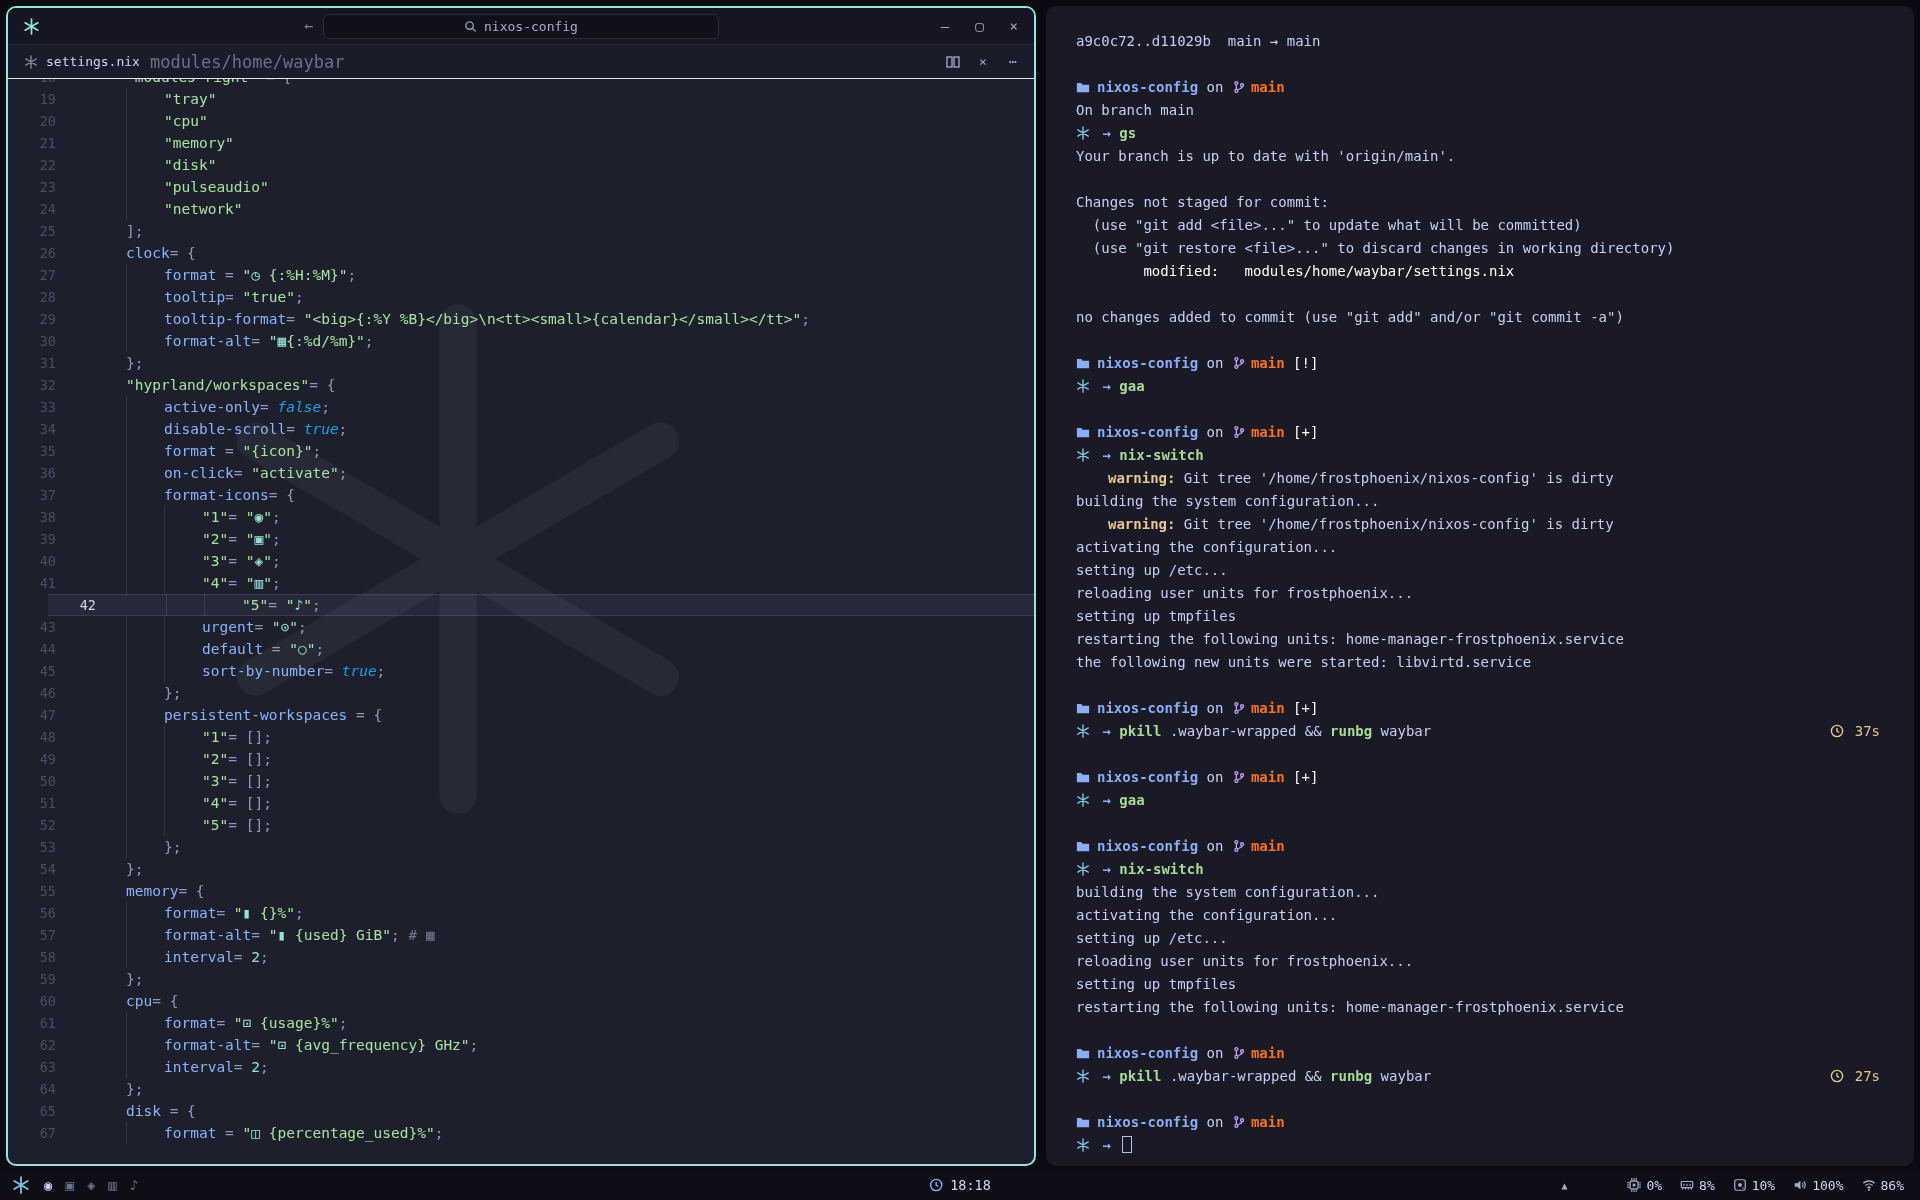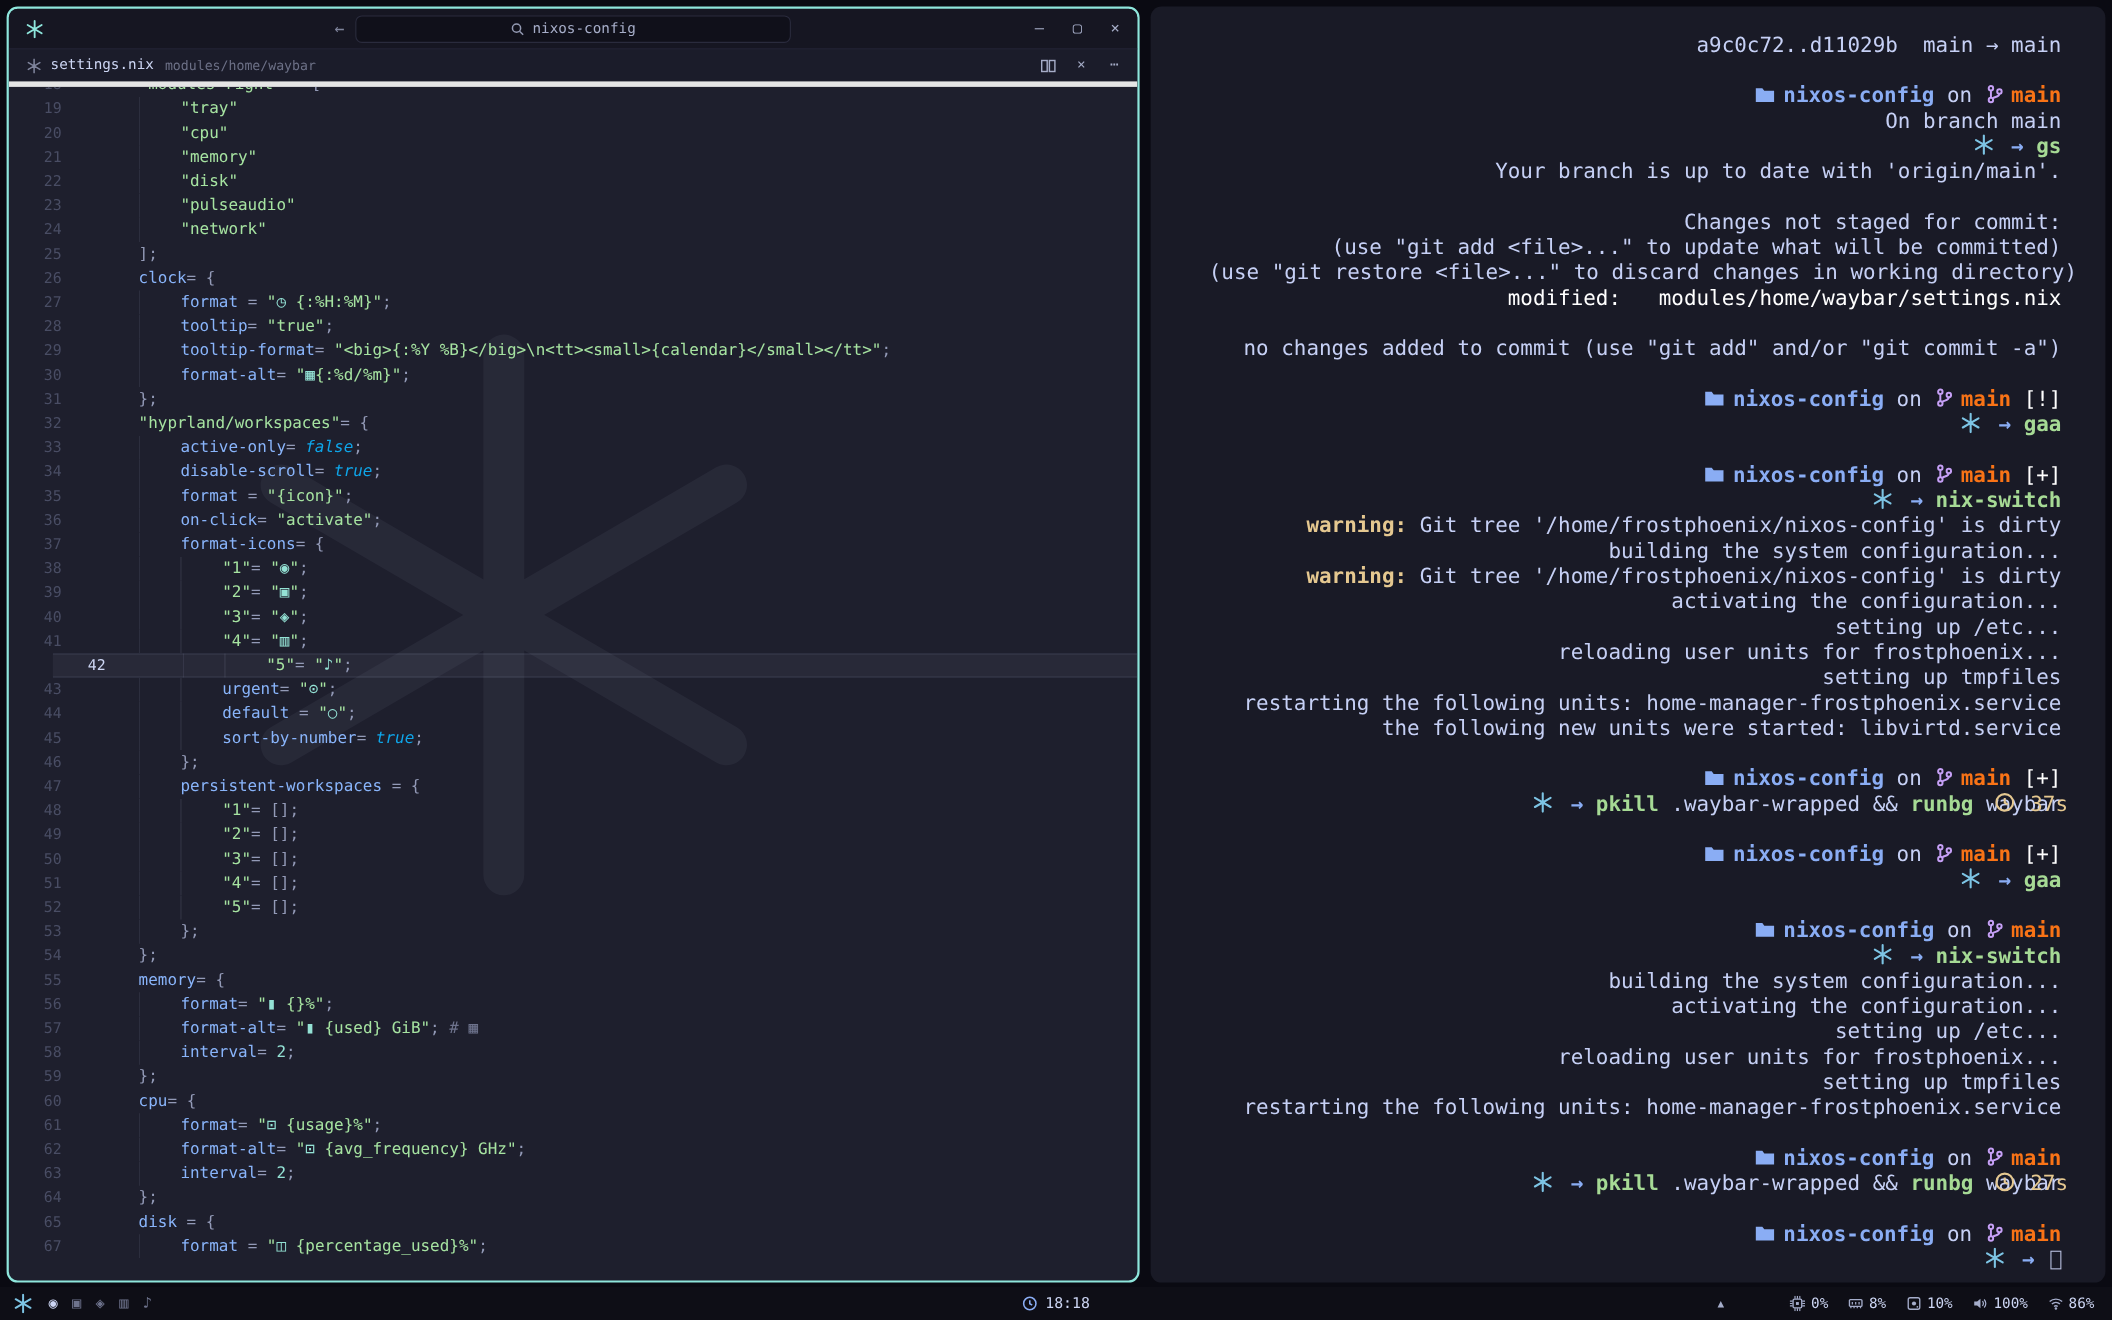--- a/index.html
+++ b/index.html
@@ -12,25 +12,25 @@
   .titlebar { position:relative; height:37px; background:#161622; border-bottom:1px solid #26273a;
     display:flex; align-items:center; }
   .app-ic { margin-left:15px; color:#8ee6dc; font-size:17px; width:17px; height:17px; }
   .nav { position:absolute; left:296px; display:flex; gap:20px; color:#7f849c; font-size:15px; }
   .searchbox { position:absolute; left:50%; transform:translateX(-50%); width:396px; height:25px;
     background:#10101a; border:1px solid #2a2b3d; border-radius:6px; display:flex; gap:7px;
     align-items:center; justify-content:center; color:#a6adc8; font-size:13px; }
   .mag { width:13px; height:13px; color:#9399b2; }
   .wctl { position:absolute; right:16px; display:flex; gap:26px; color:#a6adc8; font-size:14px; }
   .wctl span { cursor:default; }
-  .tabbar { position:relative; height:34px; background:#1b1c2a; border-bottom:5px solid #e5e5e5;
+  .tabbar { position:relative; height:34px; background:#1b1c2a; border-bottom:1px solid #e5e5e5;
     display:flex; align-items:center; padding:0 16px; }
   .tab-ic { width:14px; height:14px; color:#7f849c; margin-right:8px; }
   .tab-file { color:#cdd6f4; font-size:13px; }
-  .tab-path { color:#6c7086; font-size:12px; margin-left:10px; }
+  .tab-path { color:#6c7086; font-size:17px; margin-left:10px; }
   .tab-actions { position:absolute; right:14px; display:flex; gap:16px; color:#a6adc8;
     font-size:13px; align-items:center; }
   .tab-actions span { width:14px; height:14px; display:inline-flex; align-items:center; justify-content:center; }
 
   .codewrap { position:relative; height:1085px; overflow:hidden; }
   .watermark { position:absolute; left:180px; top:210px; width:540px; height:540px; opacity:0.05; z-index:0; }
   .code { position:relative; z-index:1; margin-top:-13px; }
   .cl { display:flex; height:22px; line-height:22px; font-size:14.5px; white-space:pre; }
   .cl.active { background:rgba(202,211,245,0.06);
     box-shadow: inset 0 1px 0 rgba(202,211,245,0.12), inset 0 -1px 0 rgba(202,211,245,0.12); margin-left: 40px; }
@@ -41,22 +41,22 @@
     box-shadow: inset 1px 0 0 rgba(147,154,183,0.18); }
   .tk { display:inline; }
   .tk svg { width:1em; height:1em; vertical-align:-0.12em; }
   .k { color:#89b4fa; } .s { color:#a6e3a1; } .i { color:#94e2d5; }
   .p { color:#939ab7; } .b { color:#0ea5e9; font-style:italic; }
   .n { color:#94e2d5; } .c { color:#6e738d; font-style:italic; }
 
   
   .win-term { position:absolute; left:1046px; top:6px; width:868px; height:1160px;
     background:#191a26; border-radius:10px; padding:24px 0 0 30px; overflow:hidden; }
-  .tl { position:relative; min-height:23px; line-height:23px; font-size:19px;
-    color:#c6d0f5; white-space:pre; padding-right:40px;text-align:right; }
+  .tl { position:relative; min-height:23px; line-height:23px; font-size:14px;
+    color:#c6d0f5; white-space:pre; padding-right:40px; }
   .w { color:#c6d0f5; } .dir { color:#8aadf4; font-weight:bold; }
   .br { color:#f97316; font-weight:bold; } .red { color:#ffffff; }
   .warn { color:#e5c890; font-weight:bold;margin-left:32px; } .cmd { color:#a6da95; font-weight:bold; }
   .arr { color:#8aadf4; font-weight:bold; } .y { color:#e5c890; }
   .snow { color:#7dc4e4; margin-right:4px; } .folder { color:#8aadf4; margin-right:7px; }
   .branch { color:#c6a0f6; margin-right:5px; } .clockic { color:#e5c890; margin-right:2px; }
   .rt { position:absolute; right:34px; top:0; }
   .cursor { display:inline-block; width:10px; height:17px; border:1.5px solid #b8c0e0;
     vertical-align:-3px; margin-left:3px; }
 

